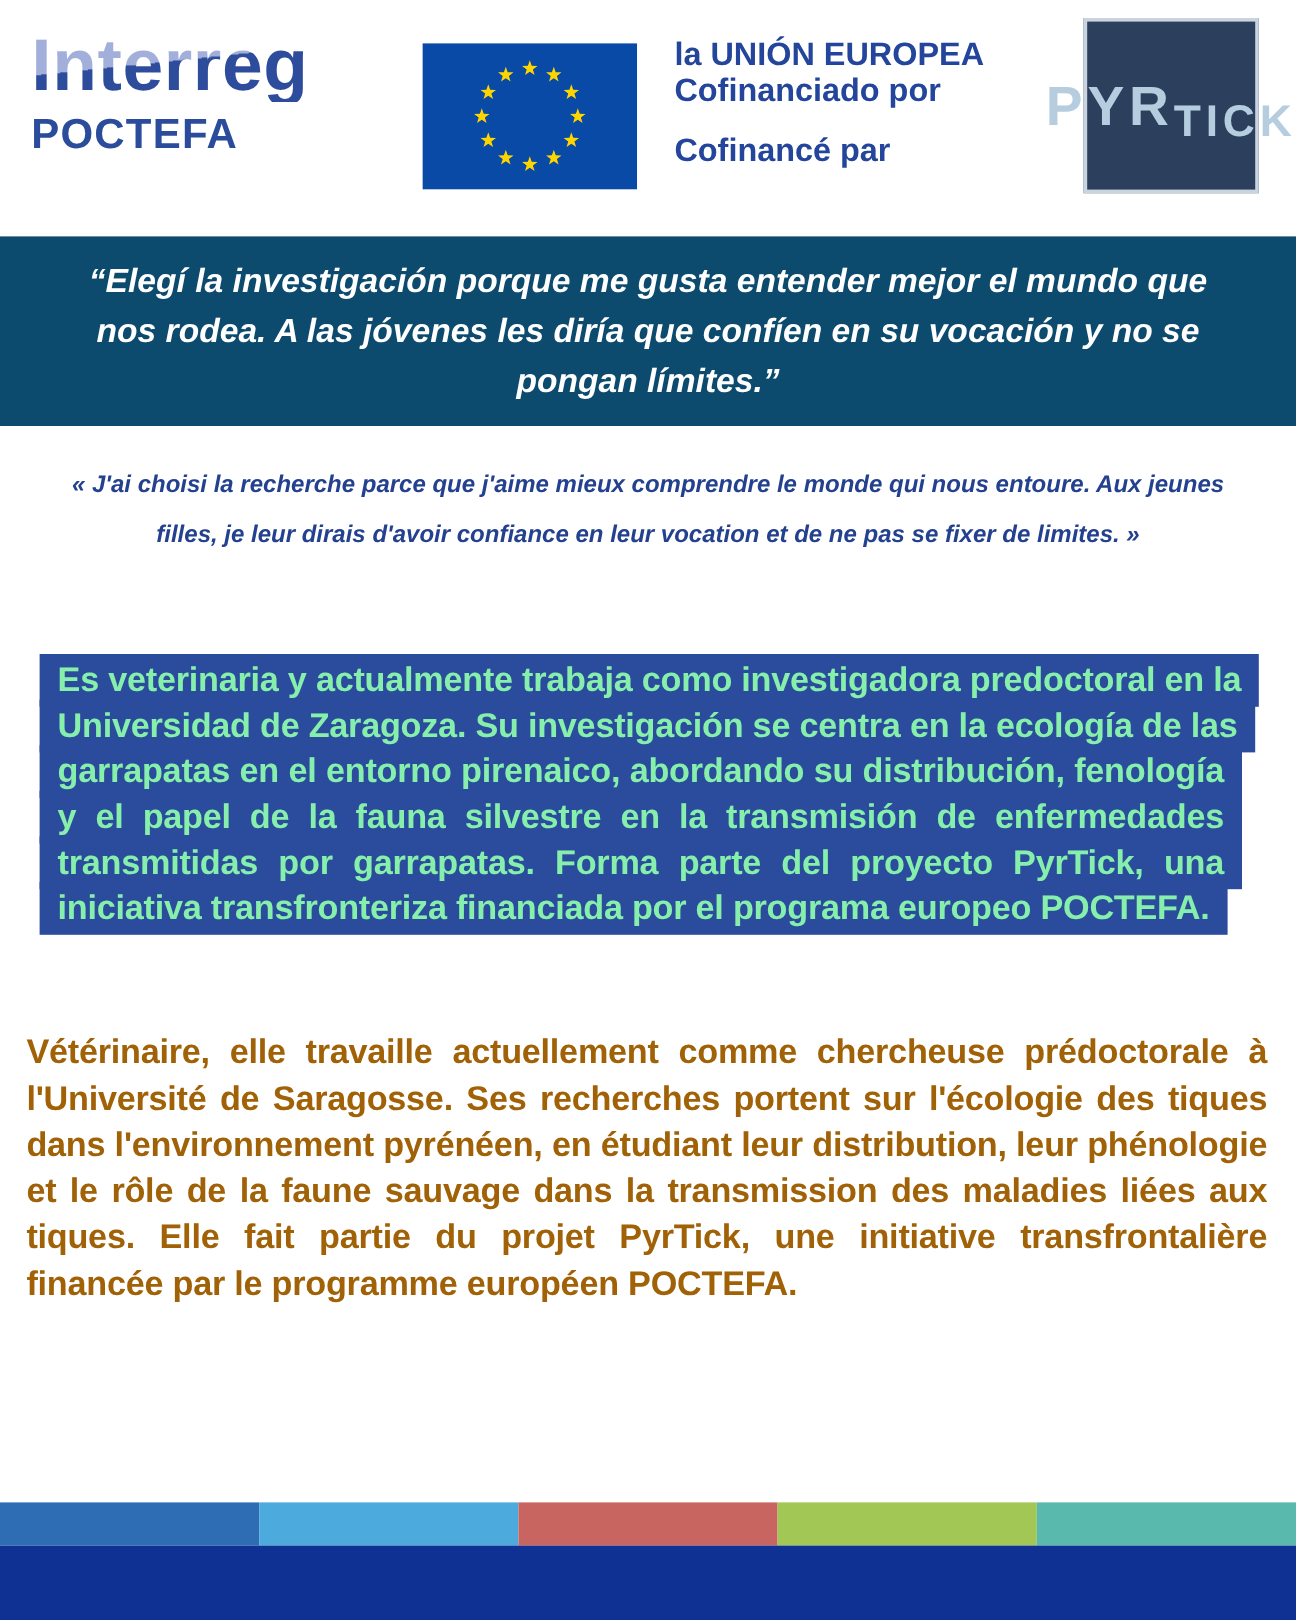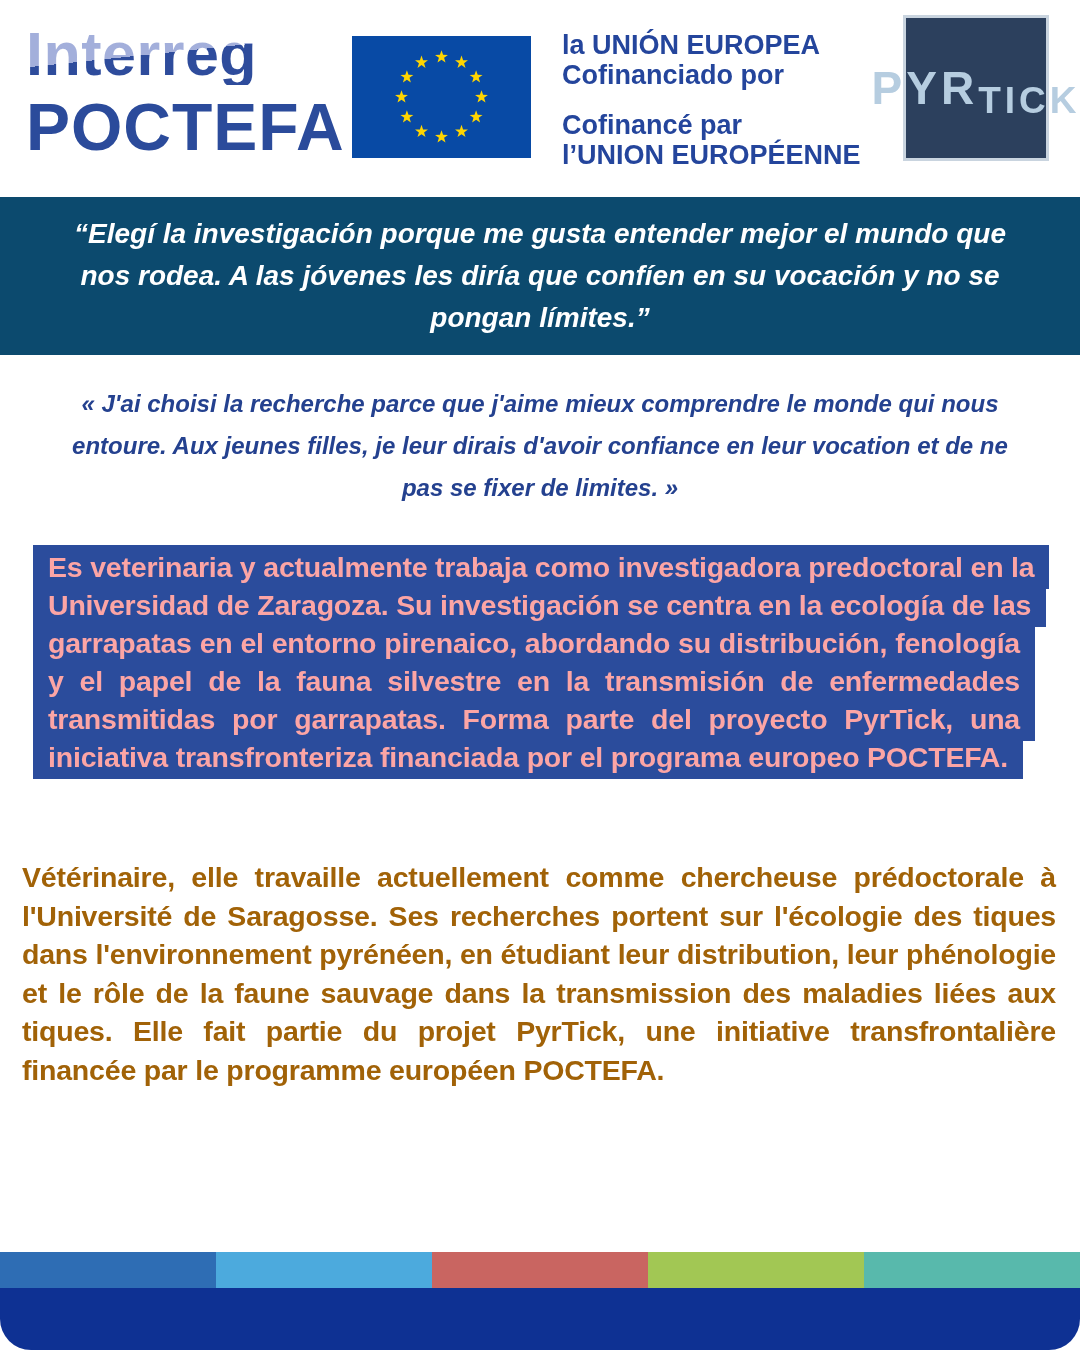--- a/index.html
+++ b/index.html
@@ -1,37 +1,36 @@
 <!DOCTYPE html>
 <html><head>
 <meta charset="utf-8">
 <style>
   html,body { margin:0; padding:0; background:#ffffff; }
   .page {
     position:relative; width:1080px; height:1350px;
     background:#ffffff; overflow:hidden;
     font-family:"Liberation Sans", sans-serif;
-    border-radius:31px;
   }
 
   
   .header { position:absolute; left:0; top:0; width:1080px; height:197px; background:#ffffff; }
 
   .interreg-logo { position:absolute; left:26px; top:24px; line-height:1; }
   .interreg-word {
     font-size:61px; font-weight:bold; letter-spacing:0.5px; color:#2E4C9C;
   }
   @supports ((-webkit-background-clip:text) or (background-clip:text)) {
     .interreg-word {
       background:linear-gradient(174deg, #A3AFDB 0%, #A3AFDB 46%, #2E4C9C 46%, #2E4C9C 100%);
       -webkit-background-clip:text; background-clip:text;
       color:transparent; -webkit-text-fill-color:transparent;
     }
   }
-  .poctefa-word { margin-top:9px; font-size:66px; font-weight:bold; color:#2B4B9B; letter-spacing:1px; }
+  .poctefa-word { margin-top:9px; font-size:35px; font-weight:bold; color:#2B4B9B; letter-spacing:1px; }
 
   .eu-flag { position:absolute; left:352px; top:36px; width:179px; height:122px; display:block; }
 
   .cofinanced { position:absolute; left:562px; top:30px; color:#24459C; font-weight:bold; font-size:27px; line-height:30px; }
   .cofinanced .group { margin:0 0 20px 0; }
 
   .pyrtick {
     position:absolute; left:903px; top:15px; width:146px; height:146px;
     background:#2C405D; border:3px solid #C9D4DF; box-sizing:border-box;
     display:flex; flex-direction:row; align-items:center; justify-content:center;
@@ -49,31 +48,31 @@
     margin:0; max-width:935px; text-align:center;
     color:#ffffff; font-style:italic; font-weight:bold;
     font-size:28px; line-height:42px;
   }
 
   
   .quote-fr { position:absolute; left:0; top:355px; width:1080px; display:flex; justify-content:center; }
   .quote-fr p {
     margin:28px 0 0 0; max-width:975px; text-align:center;
     color:#24418F; font-style:italic; font-weight:bold;
-    font-size:24px; line-height:42px;
+    font-size:20px; line-height:42px;
   }
 
   
   .bio-es {
     position:absolute; left:33px; top:548px; width:1002px;
     margin:0; text-align:justify; font-weight:bold;
     font-size:28.5px; line-height:38px; letter-spacing:-0.2px;
   }
   .bio-es .hl {
-    background:#2B4C9C; color:#fca5a5;
+    background:#2B4C9C; color:#86efac;
     padding:6px 15px;
     -webkit-box-decoration-break:clone; box-decoration-break:clone;
   }
 
   
   .bio-fr {
     position:absolute; left:22px; top:858px; width:1034px;
     margin:0; text-align:justify; font-weight:bold;
     font-size:28.5px; line-height:38.5px; letter-spacing:-0.2px;
     color:#a16207;
@@ -121,21 +120,20 @@
       <use href="#st" transform="translate(69.5,26.4) scale(0.85)"></use>
     </svg>
 
     <div class="cofinanced">
       <div class="group">
         <div>la UNIÓN EUROPEA</div>
         <div>Cofinanciado por</div>
       </div>
       <div class="group">
         <div>Cofinancé par</div>
-        <div>l’UNION EUROPÉENNE</div>
       </div>
     </div>
 
     <div class="pyrtick">
       <span class="pyr">PYR</span>
       <span class="tick">TICK</span>
     </div>
   </div>
 
   <div class="quote-band">

